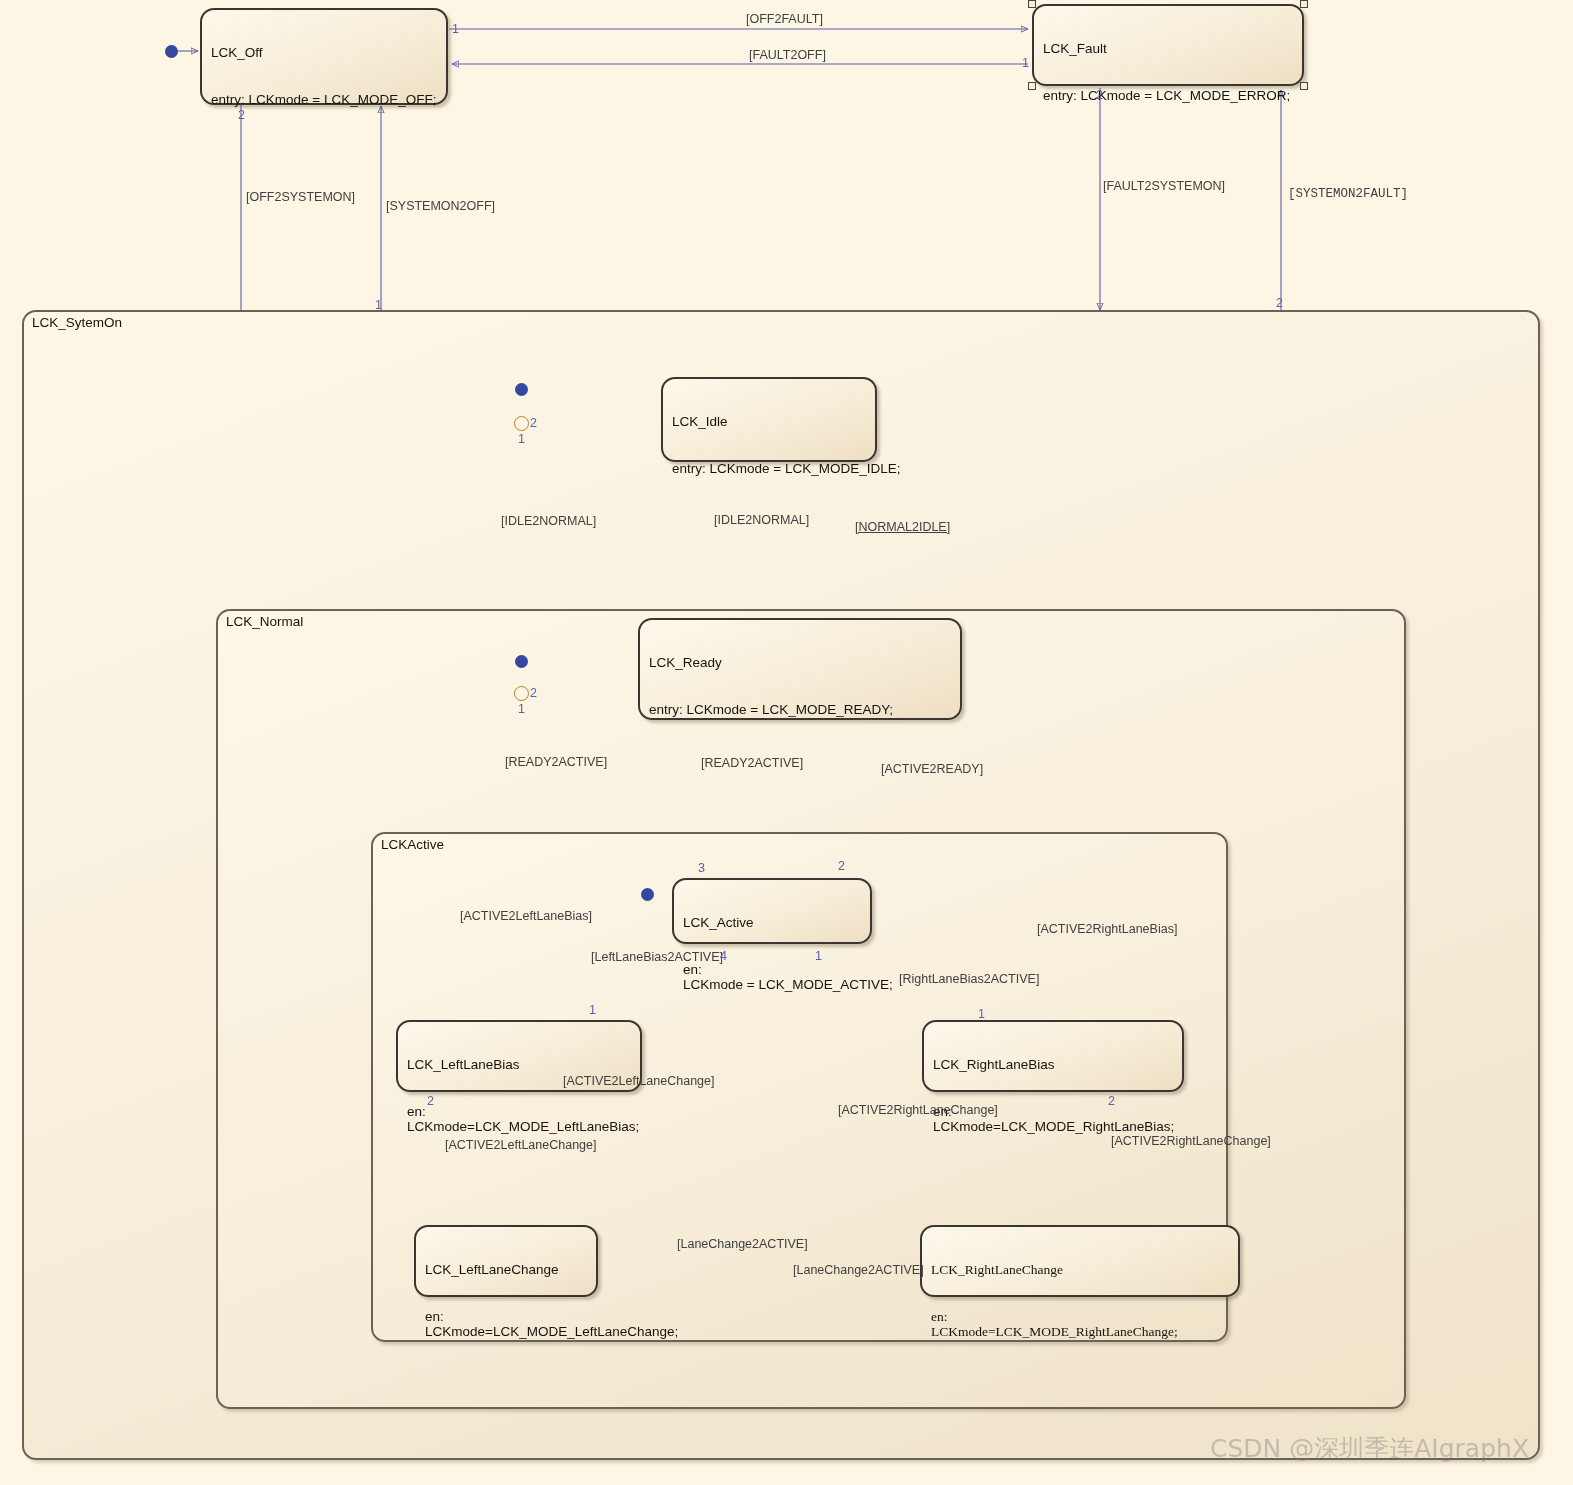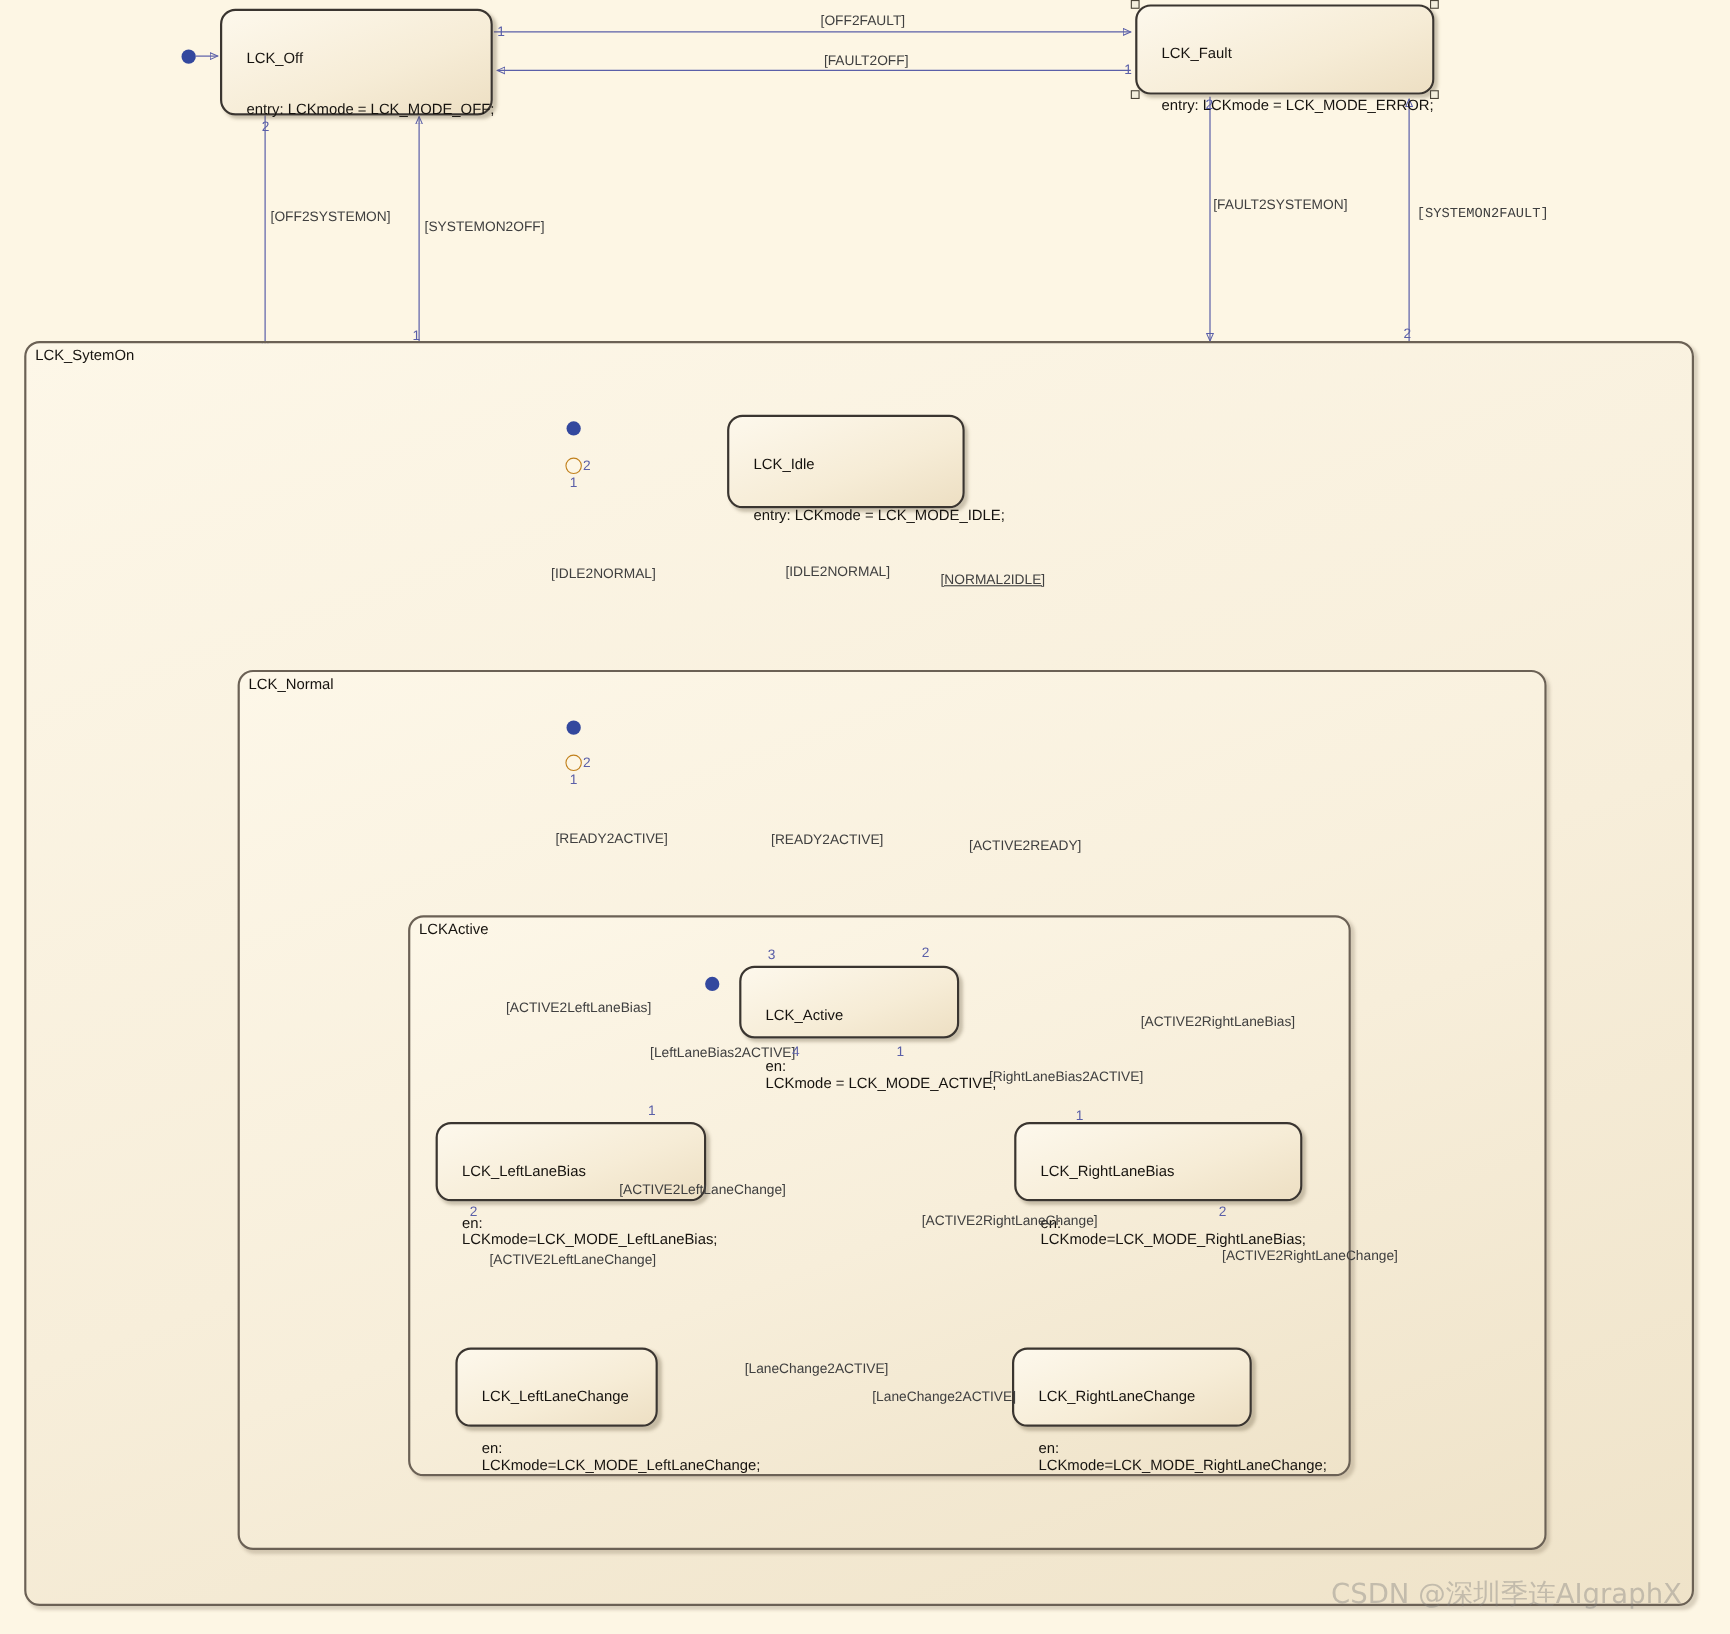--- a/index.html
+++ b/index.html
@@ -25,21 +25,21 @@
     pointer-events: none;
   }
   
   .state {
     position: absolute;
     box-sizing: border-box;
     border: 2px solid #3a3530;
     border-radius: 14px;
     background: linear-gradient(160deg, #fdf8ec 0%, #f6ecd6 60%, #eddfc3 100%);
     box-shadow: 3px 3px 3px rgba(90,75,50,0.30);
-    padding: 4px 7px 4px 22px;
+    padding: 4px 7px 4px 9px;
     font-size: 13.5px;
     line-height: 15.5px;
     color: #16130f;
     white-space: pre;
   }
   .state .sname { display: block; }
   .state .sbody { display: block; }
   
   .superstate {
     position: absolute;
@@ -204,20 +204,24 @@
   <div class="handle" style="left:1028px; top:0px;"></div>
   <div class="handle" style="left:1300px; top:0px;"></div>
   <div class="handle" style="left:1028px; top:82px;"></div>
   <div class="handle" style="left:1300px; top:82px;"></div>
 
   <div class="state" style="left:661px; top:377px; width:216px; height:85px;">
     <span class="sname">LCK_Idle</span>
     <span class="sbody">entry: LCKmode = LCK_MODE_IDLE;</span>
   </div>
 
+  <div class="state" style="left:638px; top:618px; width:324px; height:102px;">
+    <span class="sname">LCK_Ready</span>
+    <span class="sbody">entry: LCKmode = LCK_MODE_READY;</span>
+  </div>
 
   <div class="state" style="left:672px; top:878px; width:200px; height:66px;">
     <span class="sname">LCK_Active</span>
     <span class="sbody">en:
 LCKmode = LCK_MODE_ACTIVE;</span>
   </div>
 
   <div class="state" style="left:396px; top:1020px; width:246px; height:72px;">
     <span class="sname">LCK_LeftLaneBias</span>
     <span class="sbody">en:
@@ -229,21 +233,21 @@
     <span class="sbody">en:
 LCKmode=LCK_MODE_RightLaneBias;</span>
   </div>
 
   <div class="state" style="left:414px; top:1225px; width:184px; height:72px;">
     <span class="sname">LCK_LeftLaneChange</span>
     <span class="sbody">en:
 LCKmode=LCK_MODE_LeftLaneChange;</span>
   </div>
 
-  <div class="state" style="left:920px; top:1225px; width:218px; height:72px;">
+  <div class="state" style="left:920px; top:1225px; width:320px; height:72px;font-family:Liberation Serif, serif;">
     <span class="sname">LCK_RightLaneChange</span>
     <span class="sbody">en:
 LCKmode=LCK_MODE_RightLaneChange;</span>
   </div>
 
   <div class="defdot" style="left:165px; top:45px;"></div>
   <div class="defdot" style="left:515px; top:383px;"></div>
   <div class="junction" style="left:514px; top:416px;"></div>
   <div class="defdot" style="left:515px; top:655px;"></div>
   <div class="junction" style="left:514px; top:686px;"></div>

